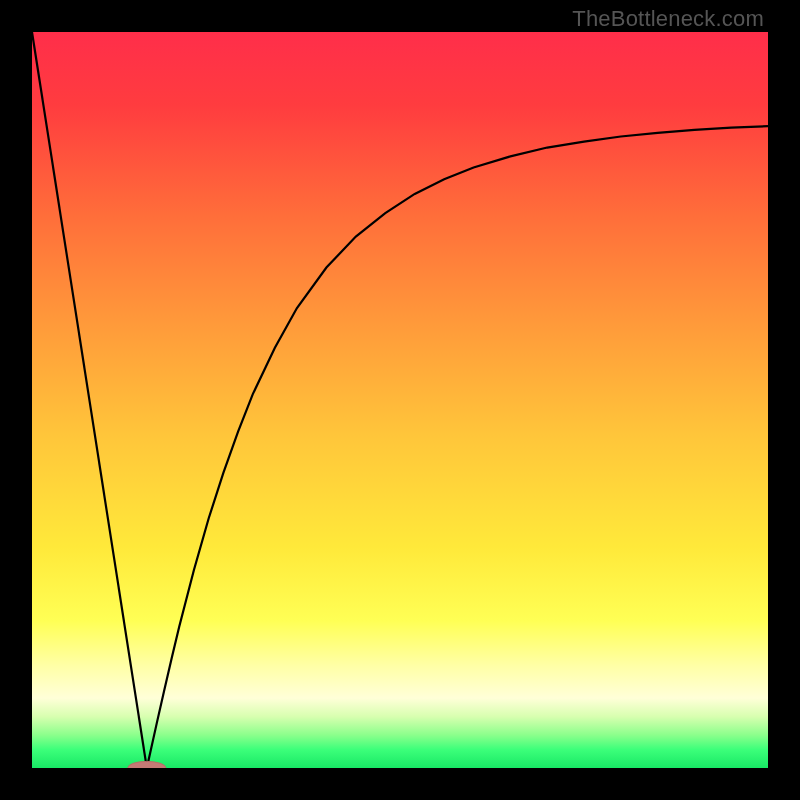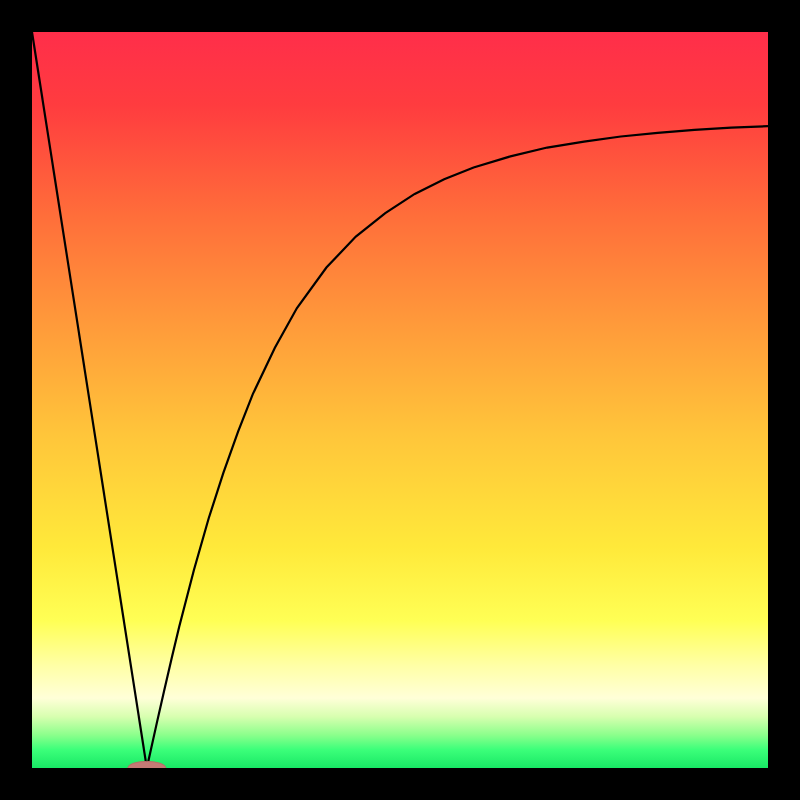--- a/index.html
+++ b/index.html
@@ -34,20 +34,21 @@
     font-weight: 500;
     letter-spacing: 0.2px;
     z-index: 10;
   }
   svg { display: block; }
 </style>
 </head>
 <body>
 
 <div class="frame">
+  <div class="watermark">TheBottleneck.com</div>
   <div class="plot">
     <svg id="chart-svg" width="736" height="736" viewBox="0 0 736 736" preserveAspectRatio="none">
       <defs>
         <linearGradient id="bg-grad" x1="0" y1="0" x2="0" y2="1">
             <stop offset="0%" stop-color="#FF2E4A"></stop>
             <stop offset="10%" stop-color="#FF3C3F"></stop>
             <stop offset="25%" stop-color="#FF6E3A"></stop>
             <stop offset="40%" stop-color="#FF9B3A"></stop>
             <stop offset="55.00000000000001%" stop-color="#FFC63A"></stop>
             <stop offset="70%" stop-color="#FFE93A"></stop>

